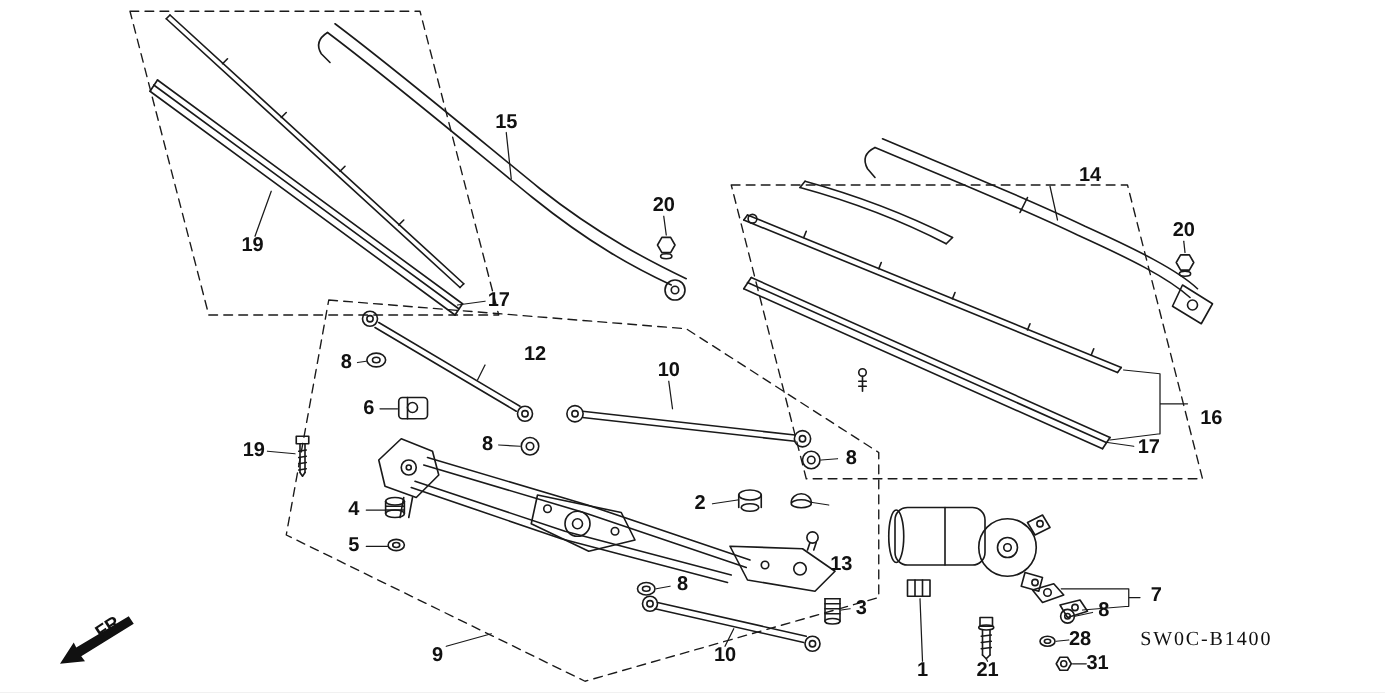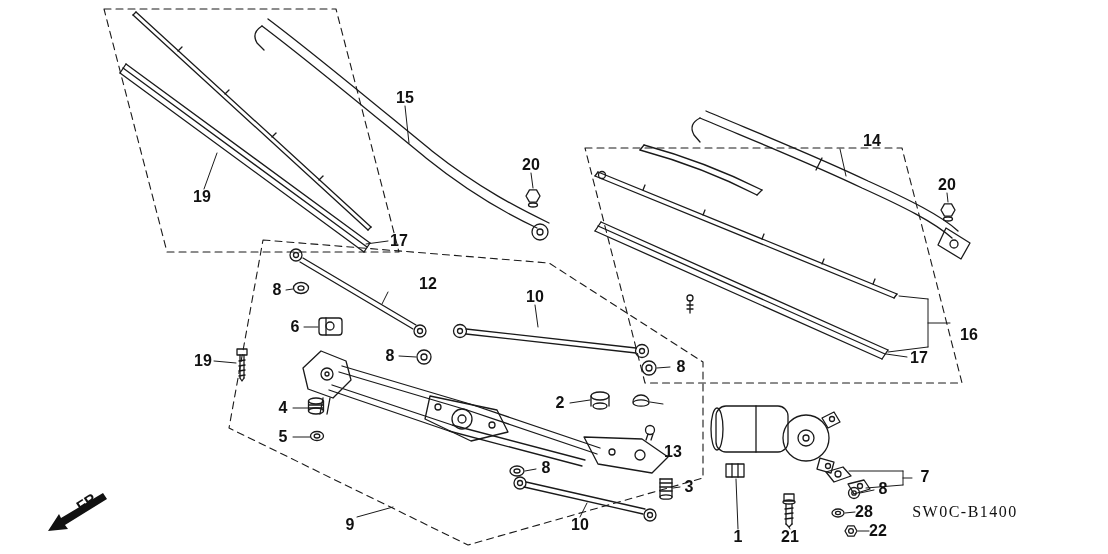--- a/index.html
+++ b/index.html
@@ -346,19 +346,19 @@
       <span class="callout" style="left: 283px; top: 437px;">5</span>
       <span class="callout" style="left: 546px; top: 468px;">8</span>
       <span class="callout" style="left: 689px; top: 487px;">3</span>
       <span class="callout" style="left: 350px; top: 525px;">9</span>
       <span class="callout" style="left: 580px; top: 525px;">10</span>
       <span class="callout" style="left: 738px; top: 537px;">1</span>
       <span class="callout" style="left: 790px; top: 537px;">21</span>
       <span class="callout" style="left: 925px; top: 477px;">7</span>
       <span class="callout" style="left: 883px; top: 489px;">8</span>
       <span class="callout" style="left: 864px; top: 512px;">28</span>
-      <span class="callout" style="left: 878px; top: 531px;">22</span>
+      <span class="callout" style="left: 878px; top: 531px;">31</span>
     </div>
 
   <span class="fr-label">FR.</span>
   <span class="diagram-code">SW0C-B1400</span>
 
 </div>
 
 </body></html>

